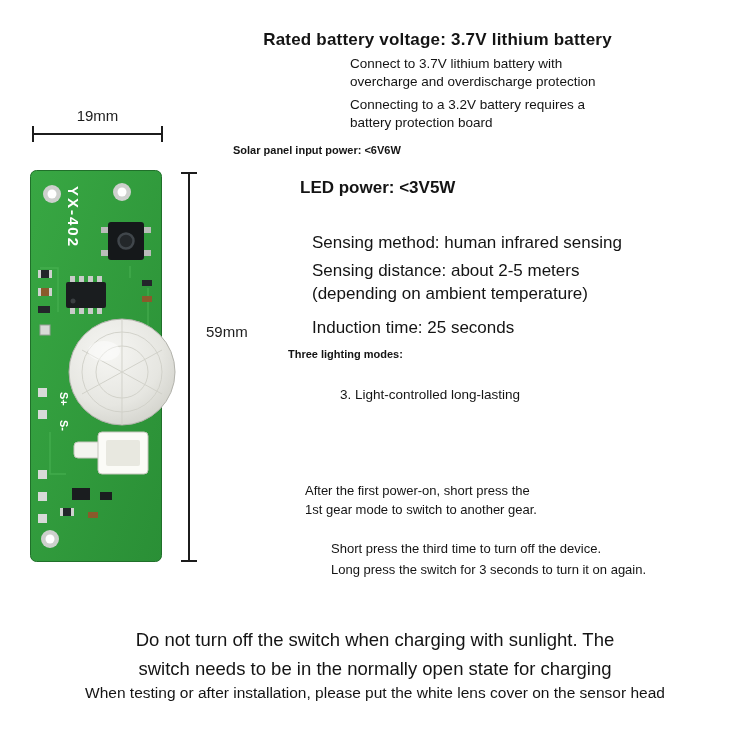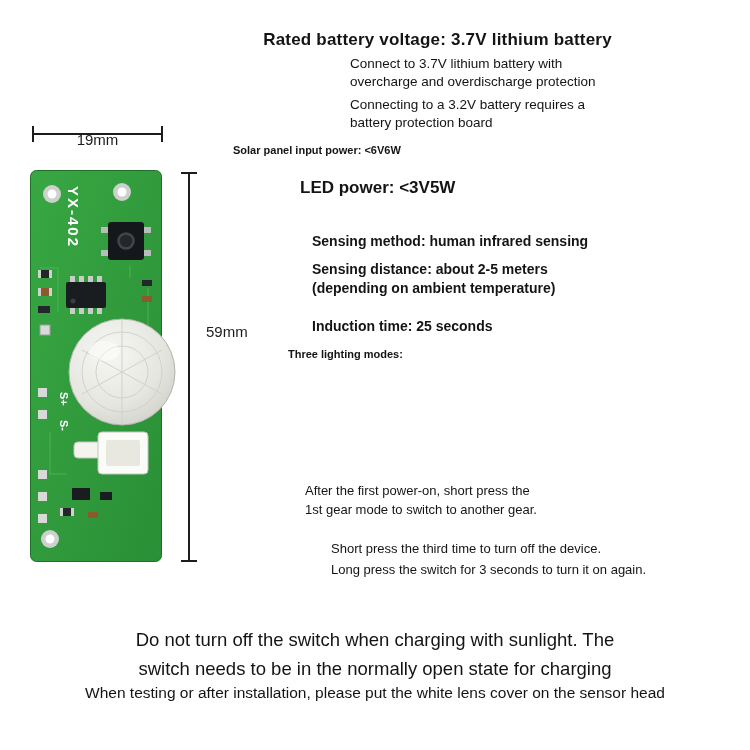--- a/index.html
+++ b/index.html
@@ -7,21 +7,21 @@
   body {
     width:750px; height:750px; position:relative; overflow:hidden;
     font-family:"Liberation Sans", sans-serif; color:#141414;
   }
   .abs { position:absolute; }
   .pre { white-space:pre-line; }
 
   
   .title-lg   { font-size:17px; font-weight:bold; letter-spacing:.2px; }
   .title-md   { font-size:11px; font-weight:bold; }
-  .body-md    { font-size:14px; line-height:1.35;font-weight:bold; }
+  .body-md    { font-size:17px; line-height:1.35; }
   .body-sm    { font-size:13.5px; line-height:1.35; }
   .body-xs    { font-size:13px;  line-height:1.45; }
 
   
   .dim-h { border-left:2px solid #1c1c1c; border-right:2px solid #1c1c1c; height:16px; }
   .dim-h .line { position:absolute; left:0; right:0; top:7px; border-top:2px solid #1c1c1c; }
   .dim-v { border-top:2px solid #1c1c1c; border-bottom:2px solid #1c1c1c; width:16px; }
   .dim-v .line { position:absolute; top:0; bottom:0; left:7px; border-left:2px solid #1c1c1c; }
   .dim-label { font-size:15px; color:#1c1c1c; }
 
@@ -136,21 +136,21 @@
     <rect x="30" y="338" width="14" height="8" fill="#23262a"></rect>
     <rect x="30" y="338" width="3" height="8" fill="#cfd2cf"></rect>
       <rect x="41" y="338" width="3" height="8" fill="#cfd2cf"></rect>
     <rect x="58" y="342" width="10" height="6" fill="#8a5a2b"></rect>
     <rect x="8" y="300" width="9" height="9" fill="#d8dad8"></rect>
     <rect x="8" y="322" width="9" height="9" fill="#d8dad8"></rect>
     <rect x="8" y="344" width="9" height="9" fill="#d8dad8"></rect>
   </g>
 </svg>
 
-<div class="abs dim-label" style="left:32px; top:107px; width:131px; text-align:center;margin-top:24px;">19mm</div>
+<div class="abs dim-label" style="left:32px; top:107px; width:131px; text-align:center;">19mm</div>
 <div class="abs dim-h" style="left:32px; top:126px; width:131px;">
   <div class="line"></div>
 </div>
 
 <div class="abs dim-v" style="left:181px; top:172px; height:390px;">
   <div class="line"></div>
 </div>
 <div class="abs dim-label" style="left:206px; top:323px;">59mm</div>
 
 <div class="abs title-lg" style="left:215px; top:30px; width:445px; text-align:center;">Rated battery voltage: 3.7V lithium battery</div>
@@ -168,20 +168,21 @@
 <div class="abs body-md" style="left:312px; top:232px;">Sensing method: human infrared sensing</div>
 
 <div class="abs body-md pre" style="left:312px; top:260px;">Sensing distance: about 2-5 meters
 (depending on ambient temperature)</div>
 
 <div class="abs body-md" style="left:312px; top:317px;">Induction time: 25 seconds</div>
 
 <div class="abs title-md" style="left:288px; top:348px;">Three lighting modes:</div>
 
 <div class="abs modes-list" style="left:340px; top:387px;">
+  <div>3. Light-controlled long-lasting</div>
 </div>
 
 <div class="abs body-xs pre" style="left:305px; top:482px;">After the first power-on, short press the
 1st gear mode to switch to another gear.</div>
 
 <div class="abs body-xs pre" style="left:305px; top:539px; line-height:1.6;margin-left:26px;">Short press the third time to turn off the device.
 Long press the switch for 3 seconds to turn it on again.</div>
 
 <div class="abs footer-warning pre" style="left:40px; top:626px; width:670px;">Do not turn off the switch when charging with sunlight. The
 switch needs to be in the normally open state for charging</div>

